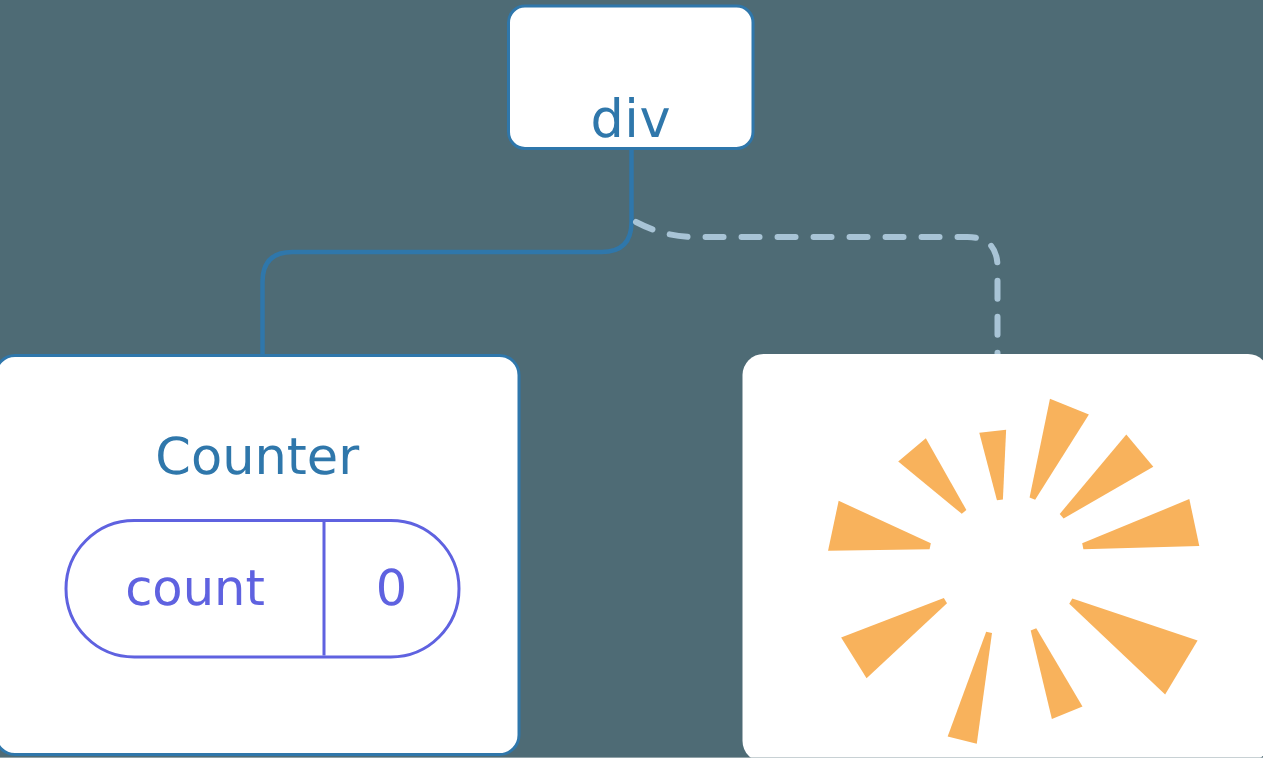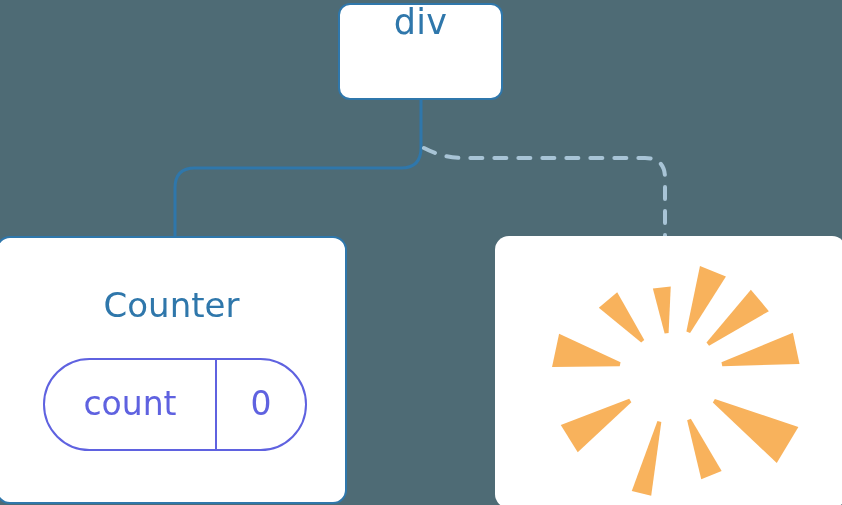--- a/index.html
+++ b/index.html
@@ -32,21 +32,21 @@
     position: absolute;
     left: 338px;
     top: 3px;
     width: 165px;
     height: 97px;
     box-sizing: border-box;
     background: #ffffff;
     border: 2px solid #2f77ab;
     border-radius: 12px;
     display: flex;
-    align-items: flex-start;
+    align-items: flex-end;
     justify-content: center;
   }
   .node-div-label {
     color: #2f77ab;
     font-size: 35px;
     line-height: 1;
     letter-spacing: 0.3px;
   }
 
   
@@ -67,21 +67,21 @@
     right: 0;
     top: 50px;
     text-align: center;
     color: #2f77ab;
     font-size: 34px;
     line-height: 1;
   }
   .state-pill {
     position: absolute;
     left: 45px;
-    top: 120px;
+    top: 108px;
     width: 264px;
     height: 93px;
     box-sizing: border-box;
     border: 2px solid #5f62e0;
     border-radius: 47px;
     display: flex;
     align-items: stretch;
   }
   .state-pill-key {
     flex: 0 0 170px;

